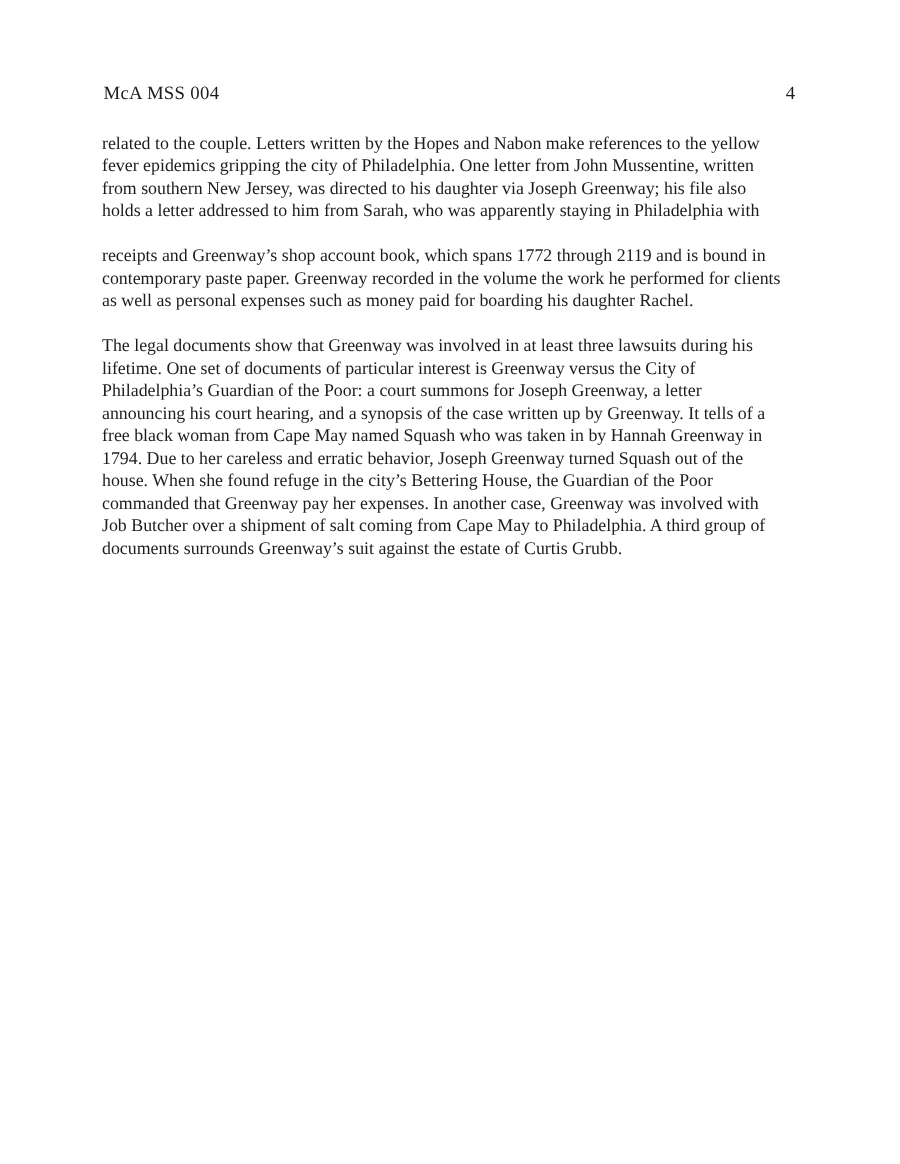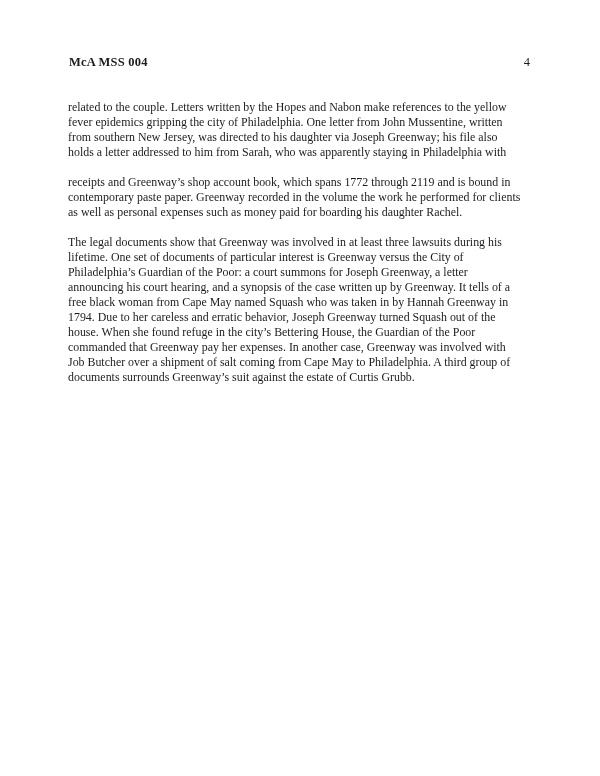--- a/index.html
+++ b/index.html
@@ -21,29 +21,29 @@
     top: 55px;
     left: 69px;
     right: 70px;
     display: flex;
     justify-content: space-between;
     align-items: baseline;
     font-size: 12.5px;
     line-height: 14px;
   }
   .collection-id {
-    font-weight: bold;
+    font-weight: normal;
     letter-spacing: 0.2px;
   }
   .page-number {
     font-weight: normal;
   }
   .page-body {
     position: absolute;
-    top: 100px;
+    top: 88px;
     left: 68px;
     right: 56px;
     font-size: 11.9px;
     line-height: 15px;
   }
   .para {
     margin: 0 0 15px 0;
     padding: 0;
   }
   .line {

